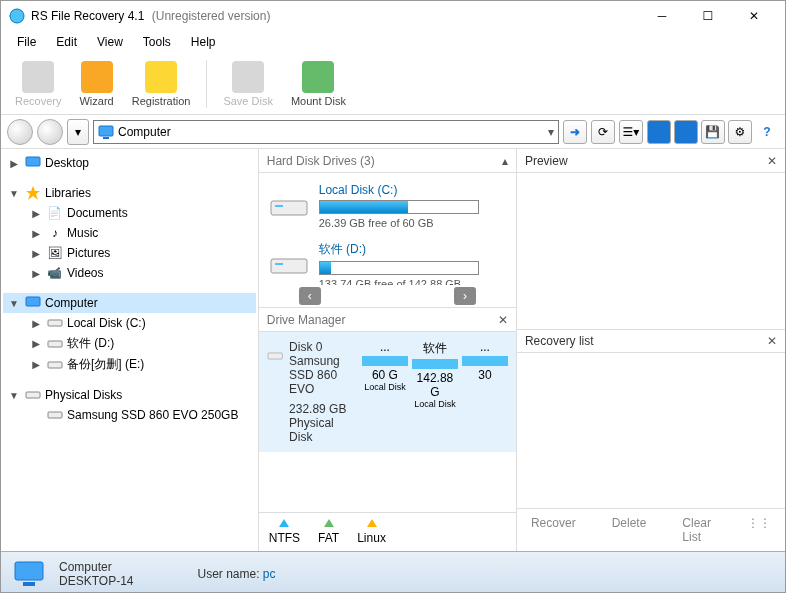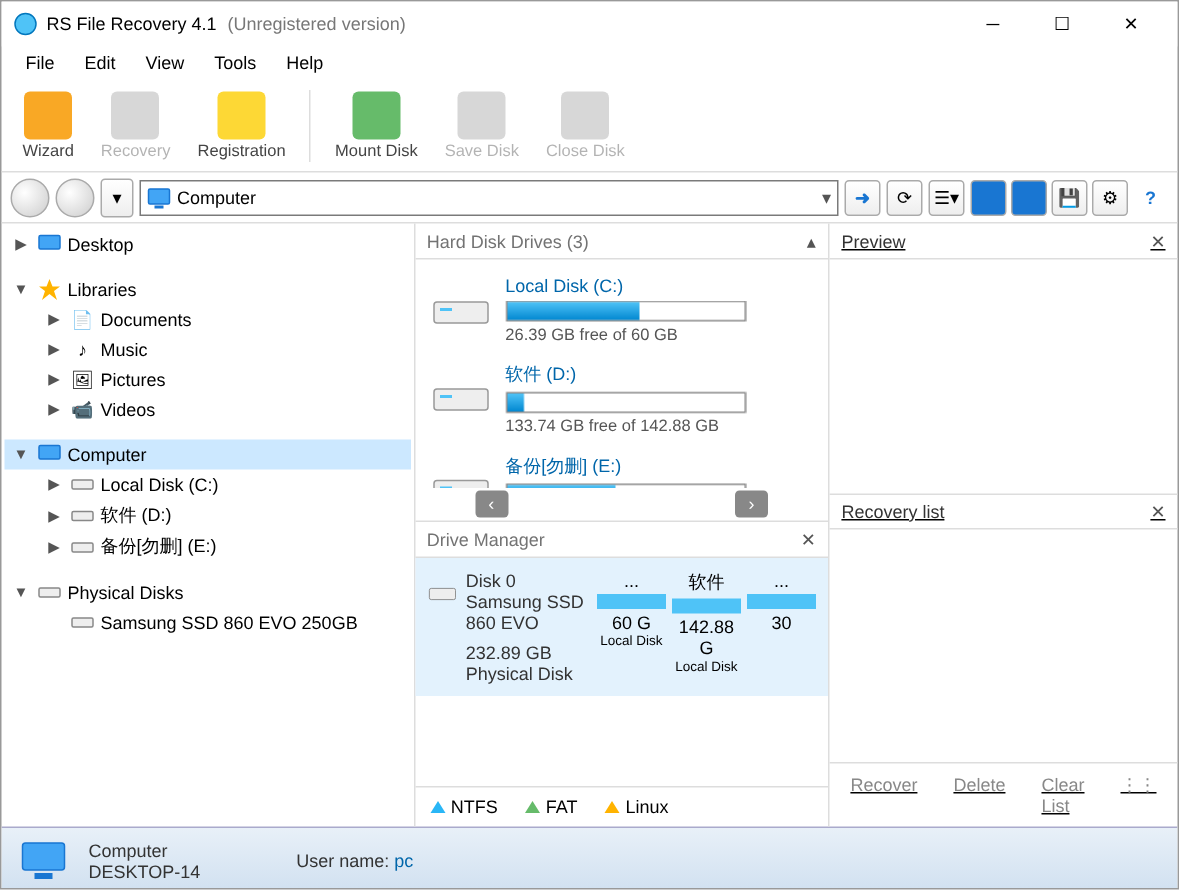--- a/index.html
+++ b/index.html
@@ -57,26 +57,26 @@
 .scroll-arrows .sa { width: 22px; height: 18px; background: #888; border-radius: 3px; color: #fff; display: flex; align-items: center; justify-content: center; cursor: pointer; }
 
 .drive-mgr { border-top: 1px solid #ddd; }
 .disk-row { display: flex; padding: 8px; background: #e3f2fd; gap: 6px; }
 .disk-icon { width: 32px; height: 32px; }
 .disk-info { font-size: 11px; color: #333; }
 .disk-parts { display: flex; gap: 4px; margin-left: auto; }
 .disk-part { width: 46px; font-size: 10px; text-align: center; }
 .disk-part .pbar { height: 10px; background: #4fc3f7; margin: 2px 0; }
 .fs-legend { display: flex; gap: 18px; padding: 6px 10px; border-top: 1px solid #ddd; font-size: 11px; }
-.fs-item { display: flex; align-items: center; gap: 4px; }
+.fs-item { display: flex; align-items: center; gap: 4px; flex-direction: column; }
 .fs-tri { width: 0; height: 0; border-left: 5px solid transparent; border-right: 5px solid transparent; border-bottom: 8px solid; }
 
-.right { flex: 1; display: flex; flex-direction: column; text-decoration: underline; }
+.right { flex: 1; display: flex; flex-direction: column; }
 .preview-body { flex: 1; }
-.rec-actions { display: flex; gap: 8px; padding: 4px 6px; border-top: 1px solid #ddd; justify-content: flex-end; font-size: 11px; }
+.rec-actions { display: flex; gap: 20px; padding: 4px 6px; border-top: 1px solid #ddd; justify-content: flex-end; font-size: 11px; }
 .rec-btn { padding: 3px 8px; color: #888; cursor: pointer; }
 
 .statusbar { height: 45px; background: linear-gradient(#e8f0f8, #d0e0f0); border-top: 1px solid #aac; display: flex; align-items: center; padding: 0 12px; gap: 14px; }
 .status-icon { width: 32px; height: 28px; }
 .status-col { font-size: 11px; color: #333; }
 .status-col .v { color: #0066aa; }
 
 .icon-monitor { stroke:#1976d2; fill:#42a5f5; }
 .icon-star { fill:#ffb300; }
 .icon-drive { fill:#eee; stroke:#888; }
@@ -98,44 +98,40 @@
 
 <div class="menubar">
   <div class="menu-item">File</div>
   <div class="menu-item">Edit</div>
   <div class="menu-item">View</div>
   <div class="menu-item">Tools</div>
   <div class="menu-item">Help</div>
 </div>
 
 <div class="toolbar" id="toolbar">
+    <div class="tool-btn disabled">
+      <div class="tool-icon" style="background:#9e9e9e"></div>
+      <div class="tool-label">Recovery</div>
+    </div>
     <div class="tool-btn ">
       <div class="tool-icon" style="background:#f9a825"></div>
       <div class="tool-label">Wizard</div>
     </div>
-    <div class="tool-btn disabled">
-      <div class="tool-icon" style="background:#9e9e9e"></div>
-      <div class="tool-label">Recovery</div>
-    </div>
     <div class="tool-btn ">
       <div class="tool-icon" style="background:#fdd835"></div>
       <div class="tool-label">Registration</div>
     </div>
     <div class="sep"></div>
+    <div class="tool-btn disabled">
+      <div class="tool-icon" style="background:#9e9e9e"></div>
+      <div class="tool-label">Save Disk</div>
+    </div>
     <div class="tool-btn ">
       <div class="tool-icon" style="background:#66bb6a"></div>
       <div class="tool-label">Mount Disk</div>
-    </div>
-    <div class="tool-btn disabled">
-      <div class="tool-icon" style="background:#9e9e9e"></div>
-      <div class="tool-label">Save Disk</div>
-    </div>
-    <div class="tool-btn disabled">
-      <div class="tool-icon" style="background:#9e9e9e"></div>
-      <div class="tool-label">Close Disk</div>
     </div>
   </div>
 
 <div class="navbar">
   <div class="nav-circle"></div>
   <div class="nav-circle"></div>
   <div class="nav-dropdown">▾</div>
   <div class="address-bar">
     <svg class="address-icon" viewBox="0 0 16 16">
         <rect class="icon-monitor" x="1" y="2" width="14" height="10" rx="1"></rect>

